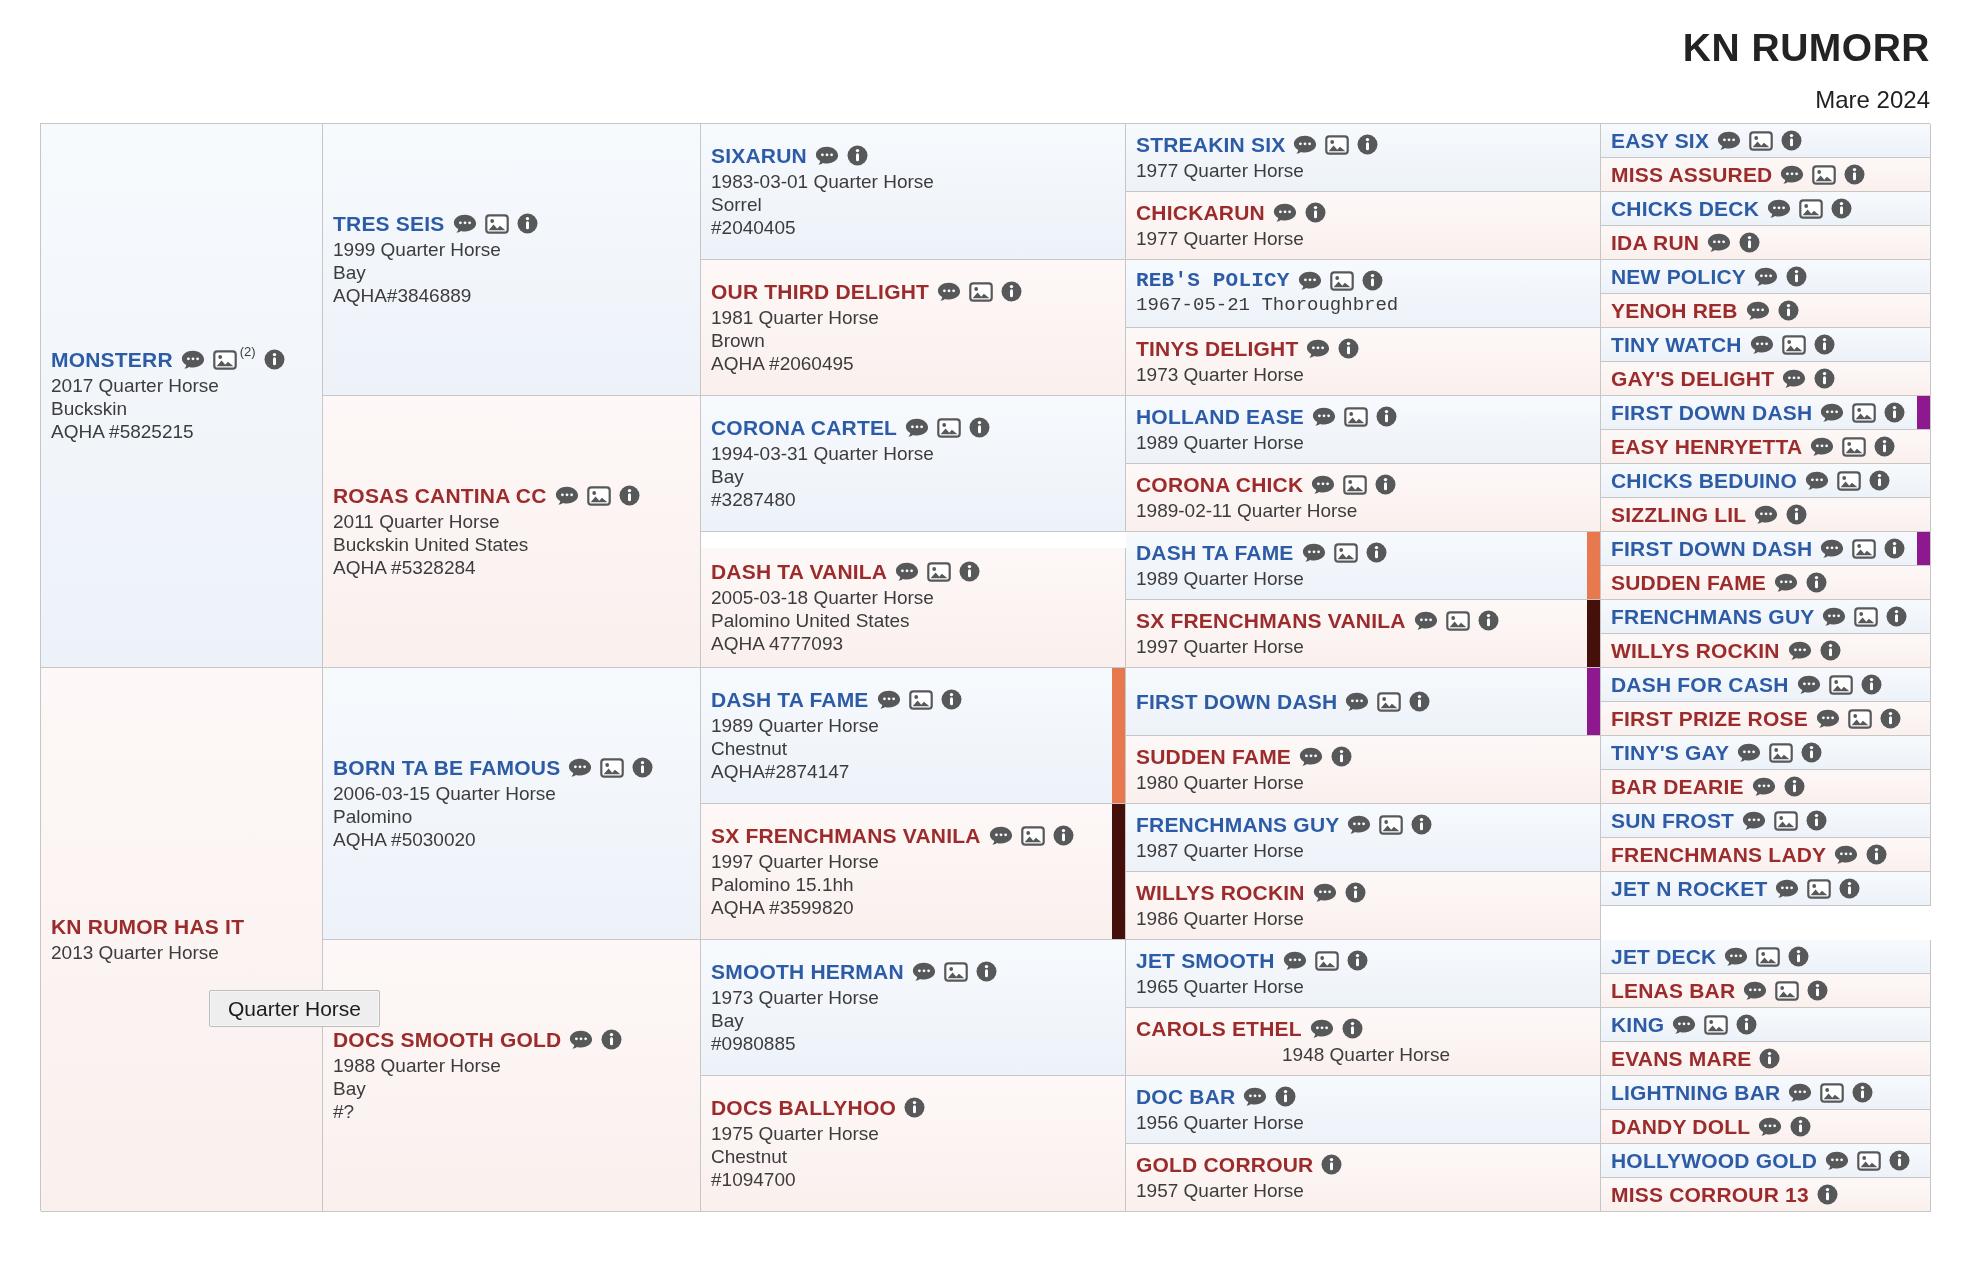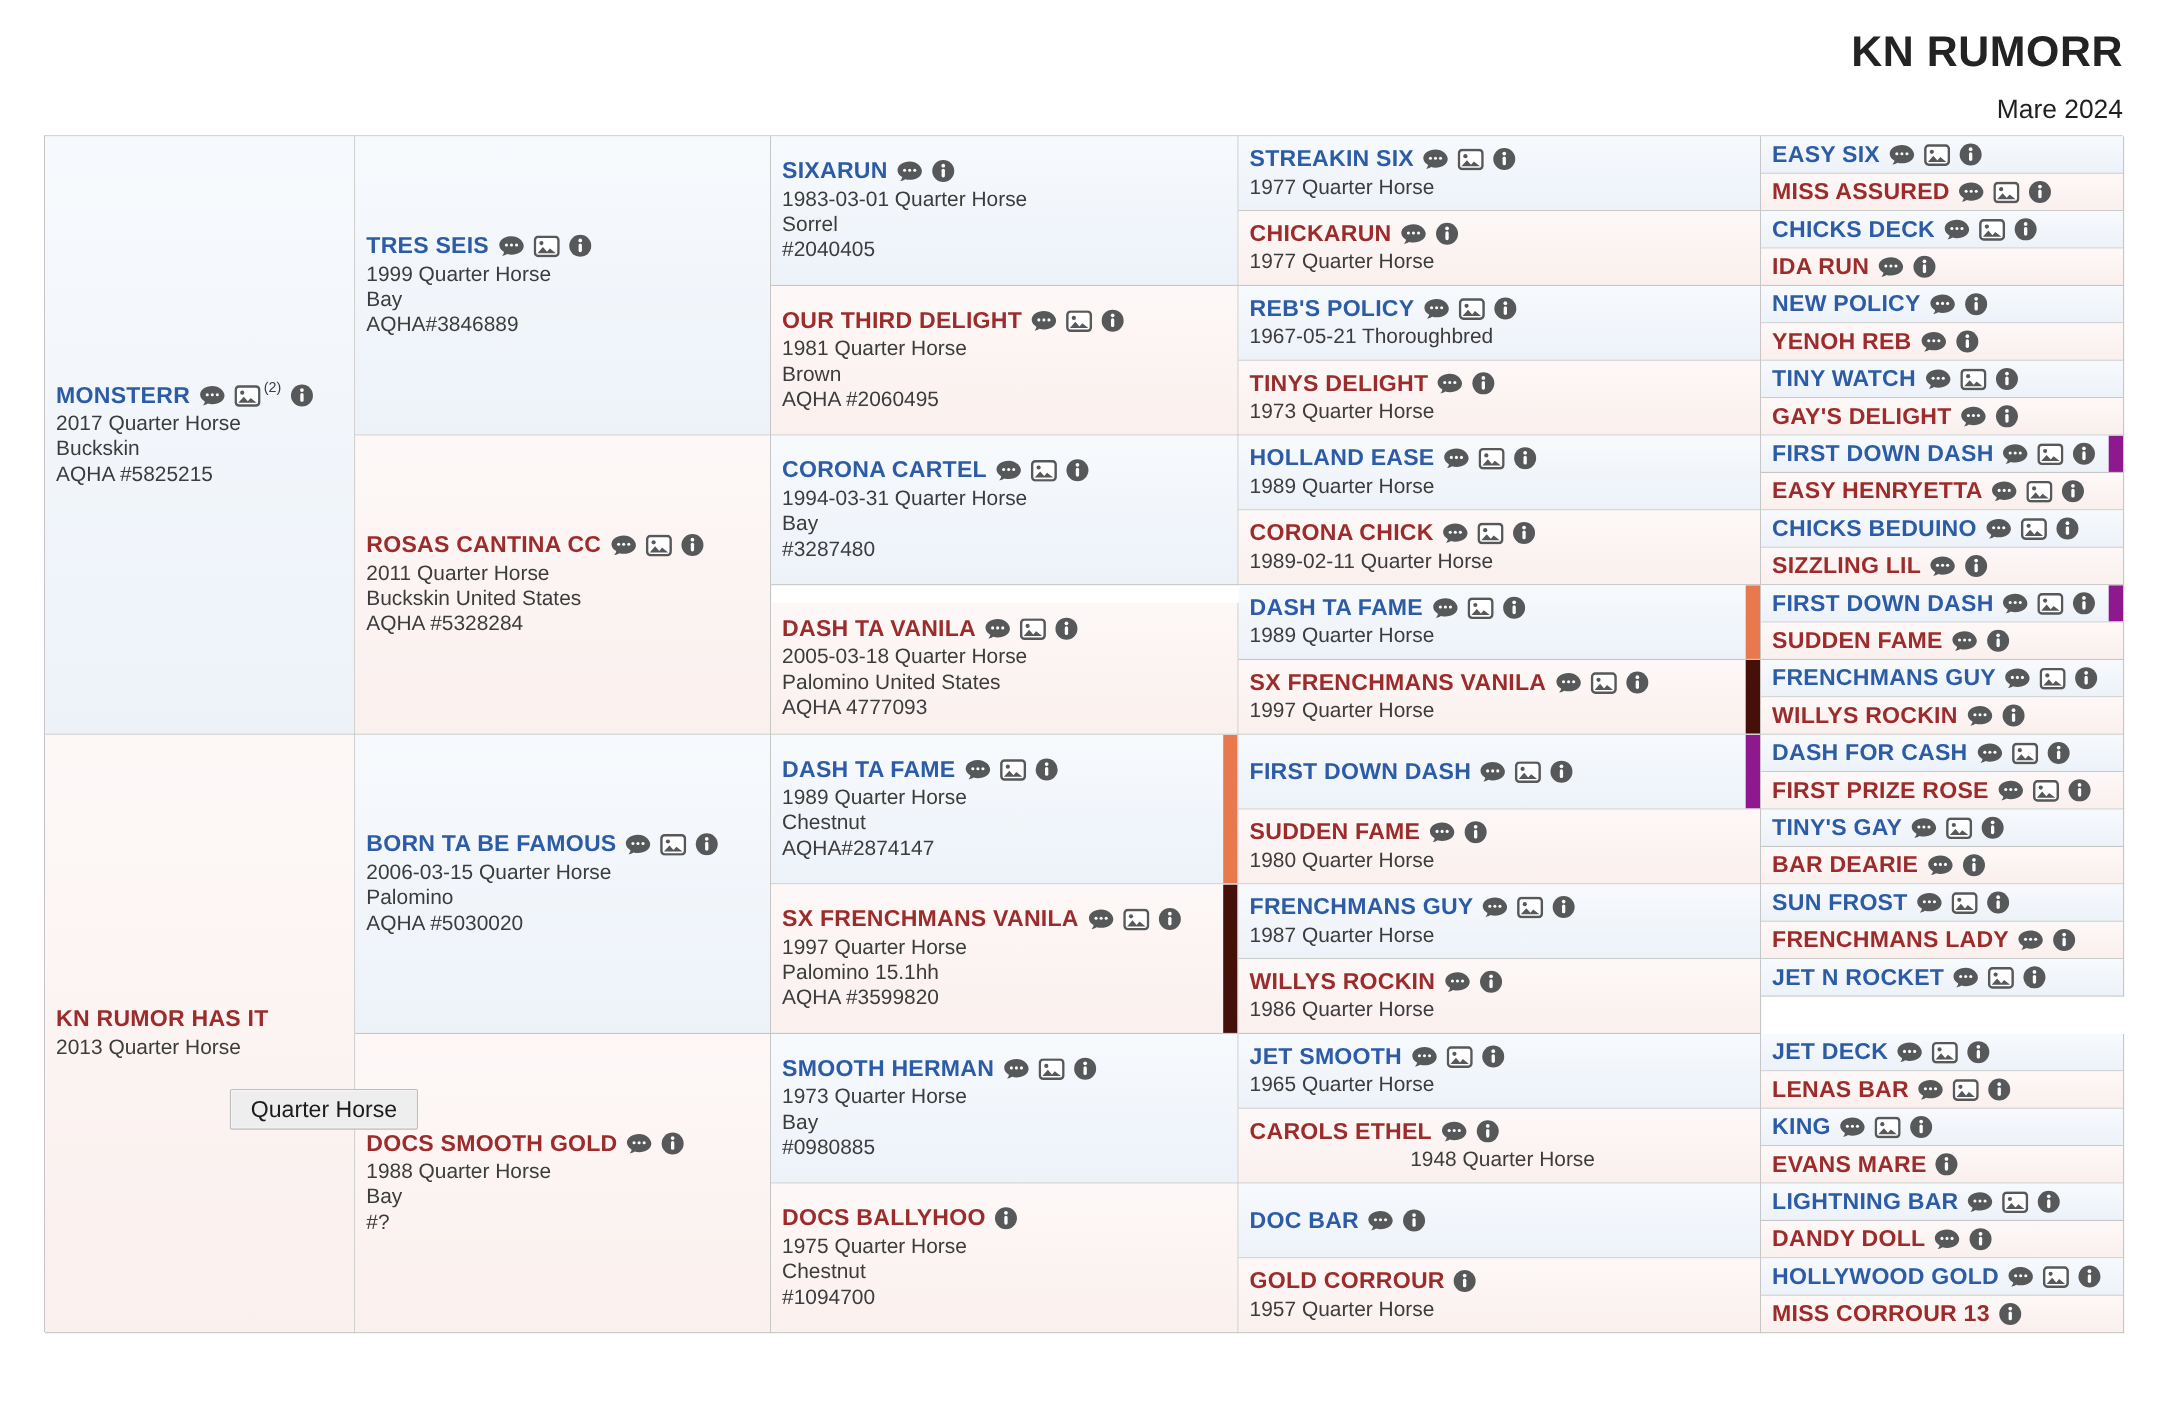--- a/index.html
+++ b/index.html
@@ -533,21 +533,21 @@
               <circle cx="10.5" cy="5.6" r="1.7" fill="#fff"></circle>
               <rect x="9" y="8.3" width="3" height="8" rx="1.5" fill="#fff"></rect>
             </svg>
           </span>
         </div>
         <div class="detail">
           <div>1977 Quarter Horse</div>
         </div>
       </div>
     </div>
-    <div class="cell sire" style="grid-area: 5 / 4 / span 2;">
+    <div class="cell sire" style="grid-area: 5 / 4 / span 2; font-family: Liberation Mono, monospace;">
       <div class="cbody">
         <div class="nameline">
           <a class="hname" href="#">REB'S POLICY</a>
           <span class="icn">
             <svg width="24" height="20" viewBox="0 0 24 20">
               <path fill="#57585a" d="M12 .8C5.8.8.9 4.3.9 8.7c0 2.6 1.7 4.9 4.3 6.3-.1 1.3-.7 2.6-1.9 3.6 0 0 2.6-.1 4.7-1.7 1.2.4 2.6.6 4 .6 6.2 0 11.1-3.5 11.1-7.9S18.2.8 12 .8z"></path>
               <circle cx="7.4" cy="8.8" r="1.4" fill="#fff"></circle>
               <circle cx="12" cy="8.8" r="1.4" fill="#fff"></circle>
               <circle cx="16.6" cy="8.8" r="1.4" fill="#fff"></circle>
             </svg>
@@ -908,20 +908,23 @@
               <circle cx="16.6" cy="8.8" r="1.4" fill="#fff"></circle>
             </svg>
           </span>
           <span class="icn">
             <svg width="21" height="21" viewBox="0 0 21 21">
               <circle cx="10.5" cy="10.5" r="10" fill="#57585a"></circle>
               <circle cx="10.5" cy="5.6" r="1.7" fill="#fff"></circle>
               <rect x="9" y="8.3" width="3" height="8" rx="1.5" fill="#fff"></rect>
             </svg>
           </span>
+        </div>
+        <div class="detail">
+          <div>1956 Quarter Horse</div>
         </div>
       </div>
     </div>
     <div class="cell dam" style="grid-area: 31 / 4 / span 2;">
       <div class="cbody">
         <div class="nameline">
           <a class="hname" href="#">GOLD CORROUR</a>
           <span class="icn">
             <svg width="21" height="21" viewBox="0 0 21 21">
               <circle cx="10.5" cy="10.5" r="10" fill="#57585a"></circle>

